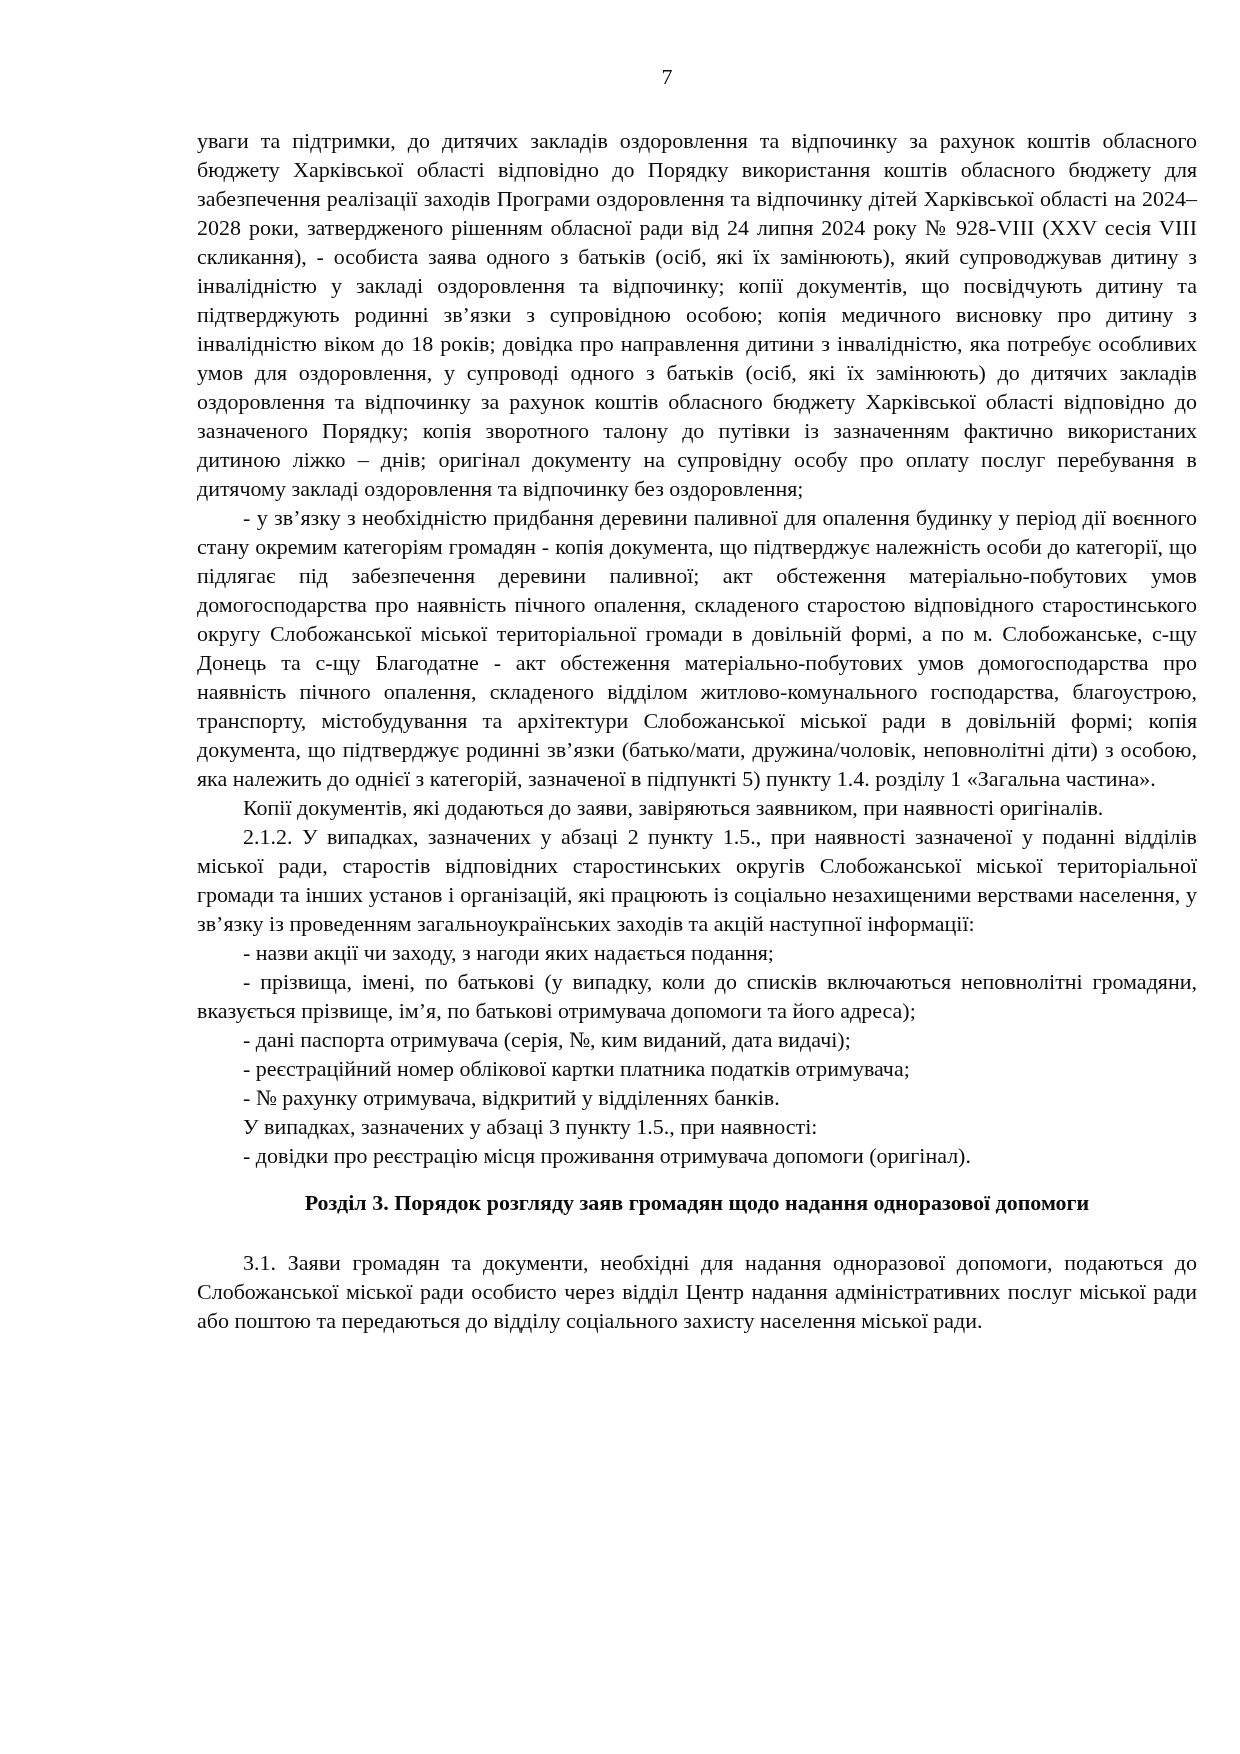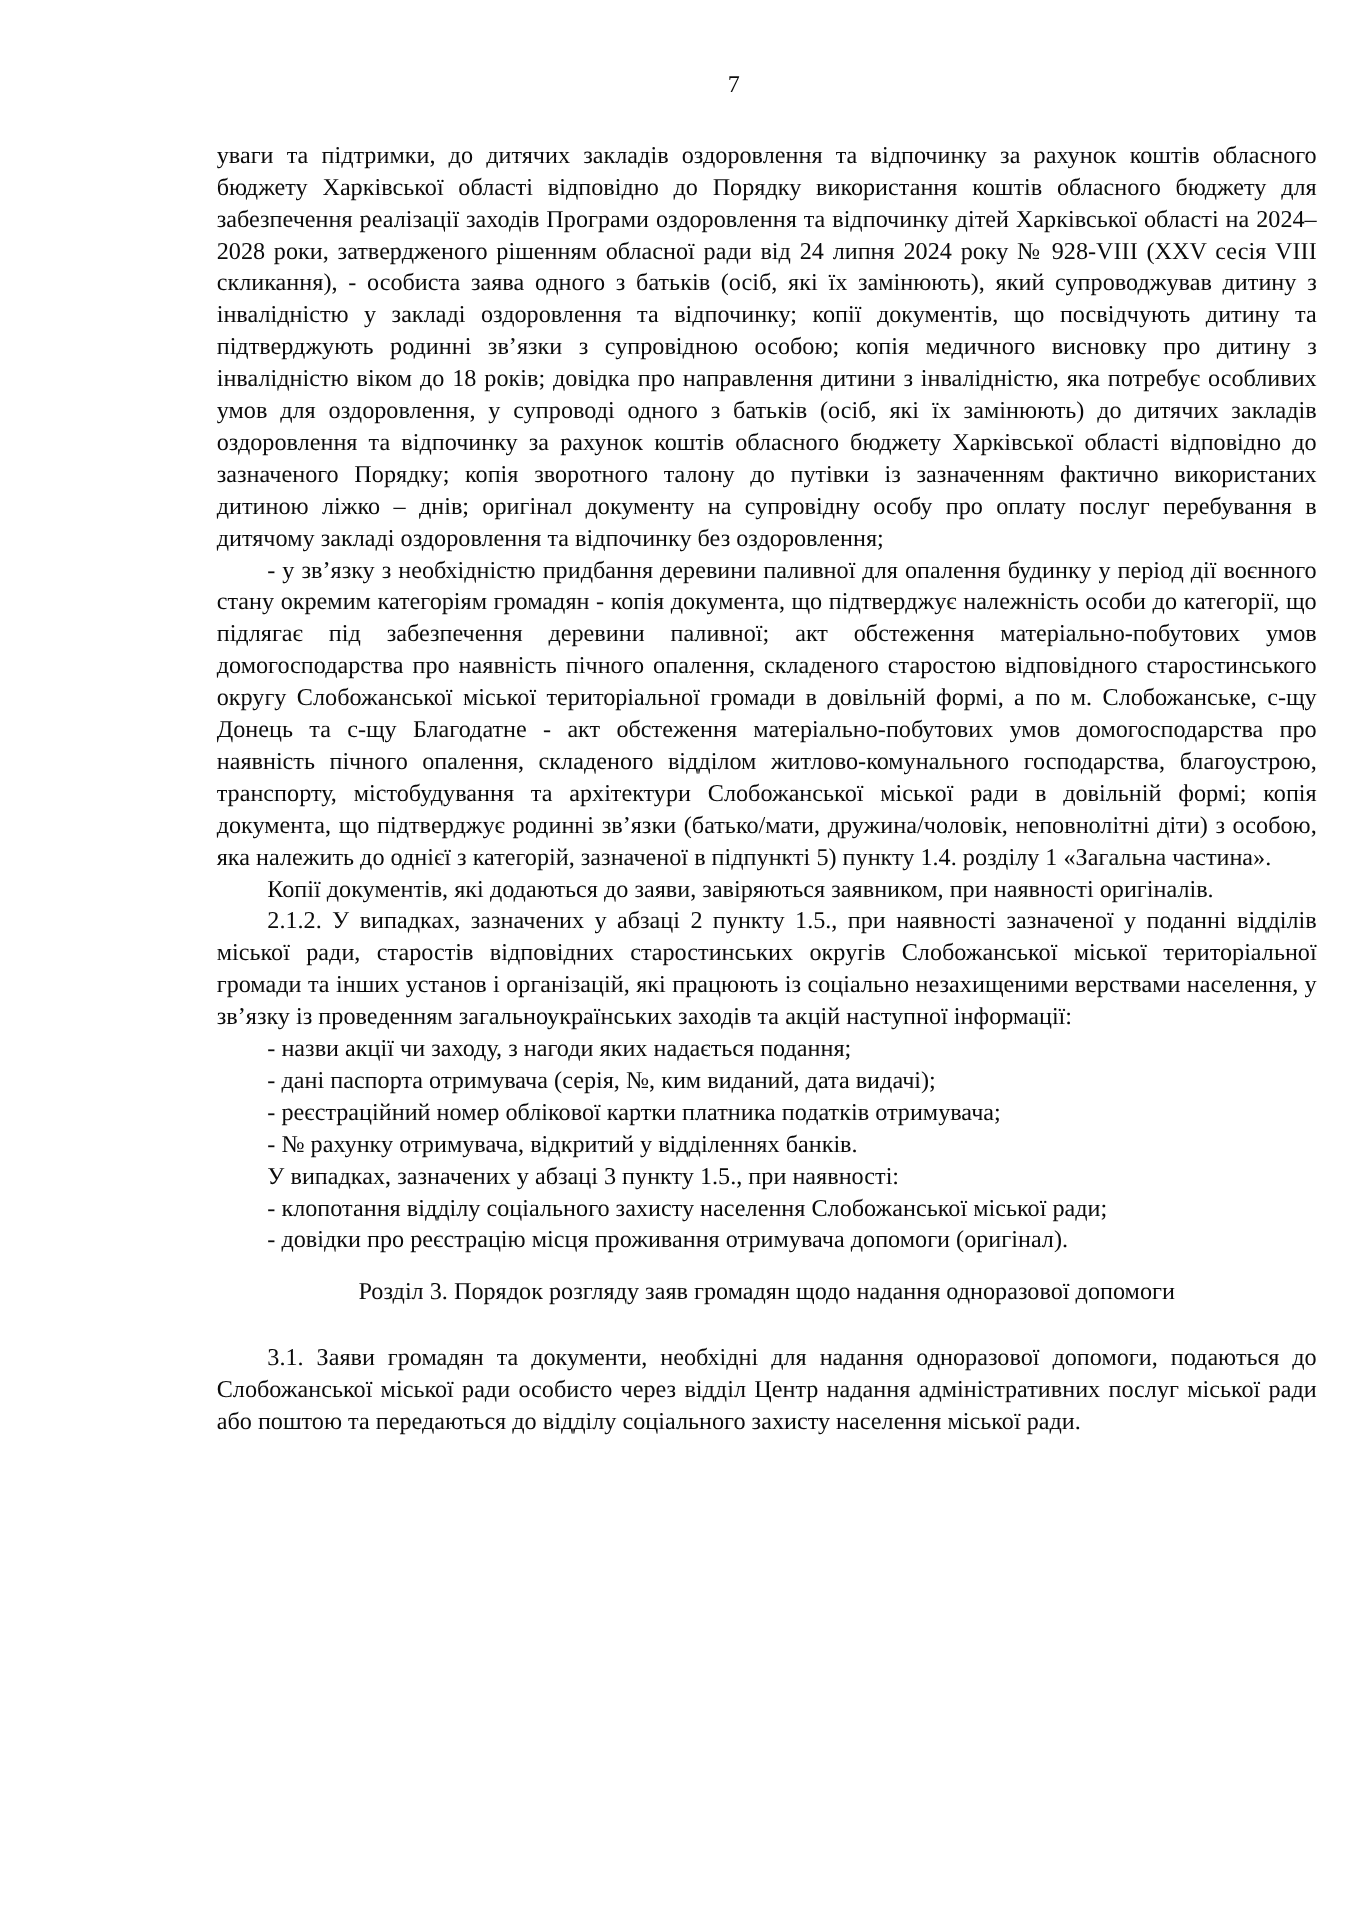--- a/index.html
+++ b/index.html
@@ -39,38 +39,38 @@
     margin: 0;
     text-indent: 46px;
   }
   .content p.body.no-indent {
     text-indent: 0;
   }
   .content h2.heading {
     margin: 18px 0 31px 0;
     font-size: 22px;
     line-height: 29px;
-    font-weight: normal;
+    font-weight: bold;
     text-align: center;
     text-indent: 0;
   }
 </style>
 </head>
 <body>
 
 <div class="page">
   <div class="page-number">7</div>
   <div class="content" id="content">
       <p class="body no-indent">уваги та підтримки, до дитячих закладів оздоровлення та відпочинку за рахунок коштів обласного бюджету Харківської області відповідно до Порядку використання коштів обласного бюджету для забезпечення реалізації заходів Програми оздоровлення та відпочинку дітей Харківської області на 2024–2028 роки, затвердженого рішенням обласної ради від 24 липня 2024 року № 928-VIII (XXV сесія VIII скликання), - особиста заява одного з батьків (осіб, які їх замінюють), який супроводжував дитину з інвалідністю у закладі оздоровлення та відпочинку; копії документів, що посвідчують дитину та підтверджують родинні зв’язки з супровідною особою; копія медичного висновку про дитину з інвалідністю віком до 18 років; довідка про направлення дитини з інвалідністю, яка потребує особливих умов для оздоровлення, у супроводі одного з батьків (осіб, які їх замінюють) до дитячих закладів оздоровлення та відпочинку за рахунок коштів обласного бюджету Харківської області відповідно до зазначеного Порядку; копія зворотного талону до путівки із зазначенням фактично використаних дитиною ліжко – днів; оригінал документу на супровідну особу про оплату послуг перебування в дитячому закладі оздоровлення та відпочинку без оздоровлення;</p>
       <p class="body">- у зв’язку з необхідністю придбання деревини паливної для опалення будинку у період дії воєнного стану окремим категоріям громадян - копія документа, що підтверджує належність особи до категорії, що підлягає під забезпечення деревини паливної; акт обстеження матеріально-побутових умов домогосподарства про наявність пічного опалення, складеного старостою відповідного старостинського округу Слобожанської міської територіальної громади в довільній формі, а по м. Слобожанське, с-щу Донець та с-щу Благодатне - акт обстеження матеріально-побутових умов домогосподарства про наявність пічного опалення, складеного відділом житлово-комунального господарства, благоустрою, транспорту, містобудування та архітектури Слобожанської міської ради в довільній формі; копія документа, що підтверджує родинні зв’язки (батько/мати, дружина/чоловік, неповнолітні діти) з особою, яка належить до однієї з категорій, зазначеної в підпункті 5) пункту 1.4. розділу 1 «Загальна частина».</p>
       <p class="body">Копії документів, які додаються до заяви, завіряються заявником, при наявності оригіналів.</p>
       <p class="body">2.1.2. У випадках, зазначених у абзаці 2 пункту 1.5., при наявності зазначеної у поданні відділів міської ради, старостів відповідних старостинських округів Слобожанської міської територіальної громади та інших установ і організацій, які працюють із соціально незахищеними верствами населення, у зв’язку із проведенням загальноукраїнських заходів та акцій наступної інформації:</p>
       <p class="body">- назви акції чи заходу, з нагоди яких надається подання;</p>
+      <p class="body">- прізвища, імені, по батькові (у випадку, коли до списків включаються неповнолітні громадяни, вказується прізвище, ім’я, по батькові отримувача допомоги та його адреса);</p>
       <p class="body">- дані паспорта отримувача (серія, №, ким виданий, дата видачі);</p>
       <p class="body">- реєстраційний номер облікової картки платника податків отримувача;</p>
       <p class="body">- № рахунку отримувача, відкритий у відділеннях банків.</p>
       <p class="body">У випадках, зазначених у абзаці 3 пункту 1.5., при наявності:</p>
-      <p class="body">- клопотання відділу соціального захисту населення Слобожанської міської ради;</p>
       <p class="body">- довідки про реєстрацію місця проживання отримувача допомоги (оригінал).</p>
       <h2 class="heading">Розділ 3. Порядок розгляду заяв громадян щодо надання одноразової допомоги</h2>
       <p class="body">3.1. Заяви громадян та документи, необхідні для надання одноразової допомоги, подаються до Слобожанської міської ради особисто через відділ Центр надання адміністративних послуг міської ради або поштою та передаються до відділу соціального захисту населення міської ради.</p>
     </div>
 </div>
 
 </body></html>

